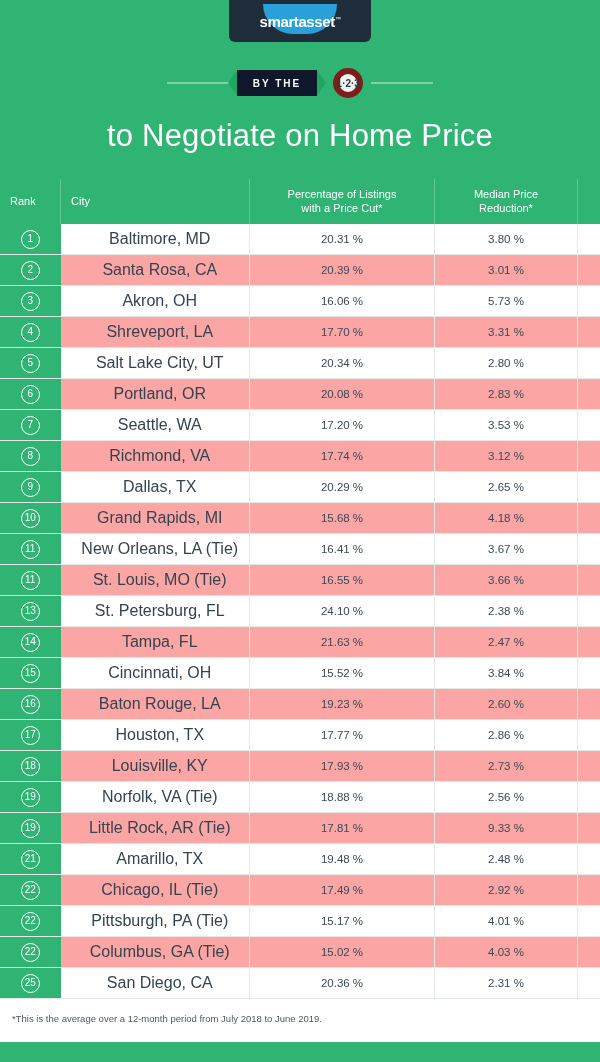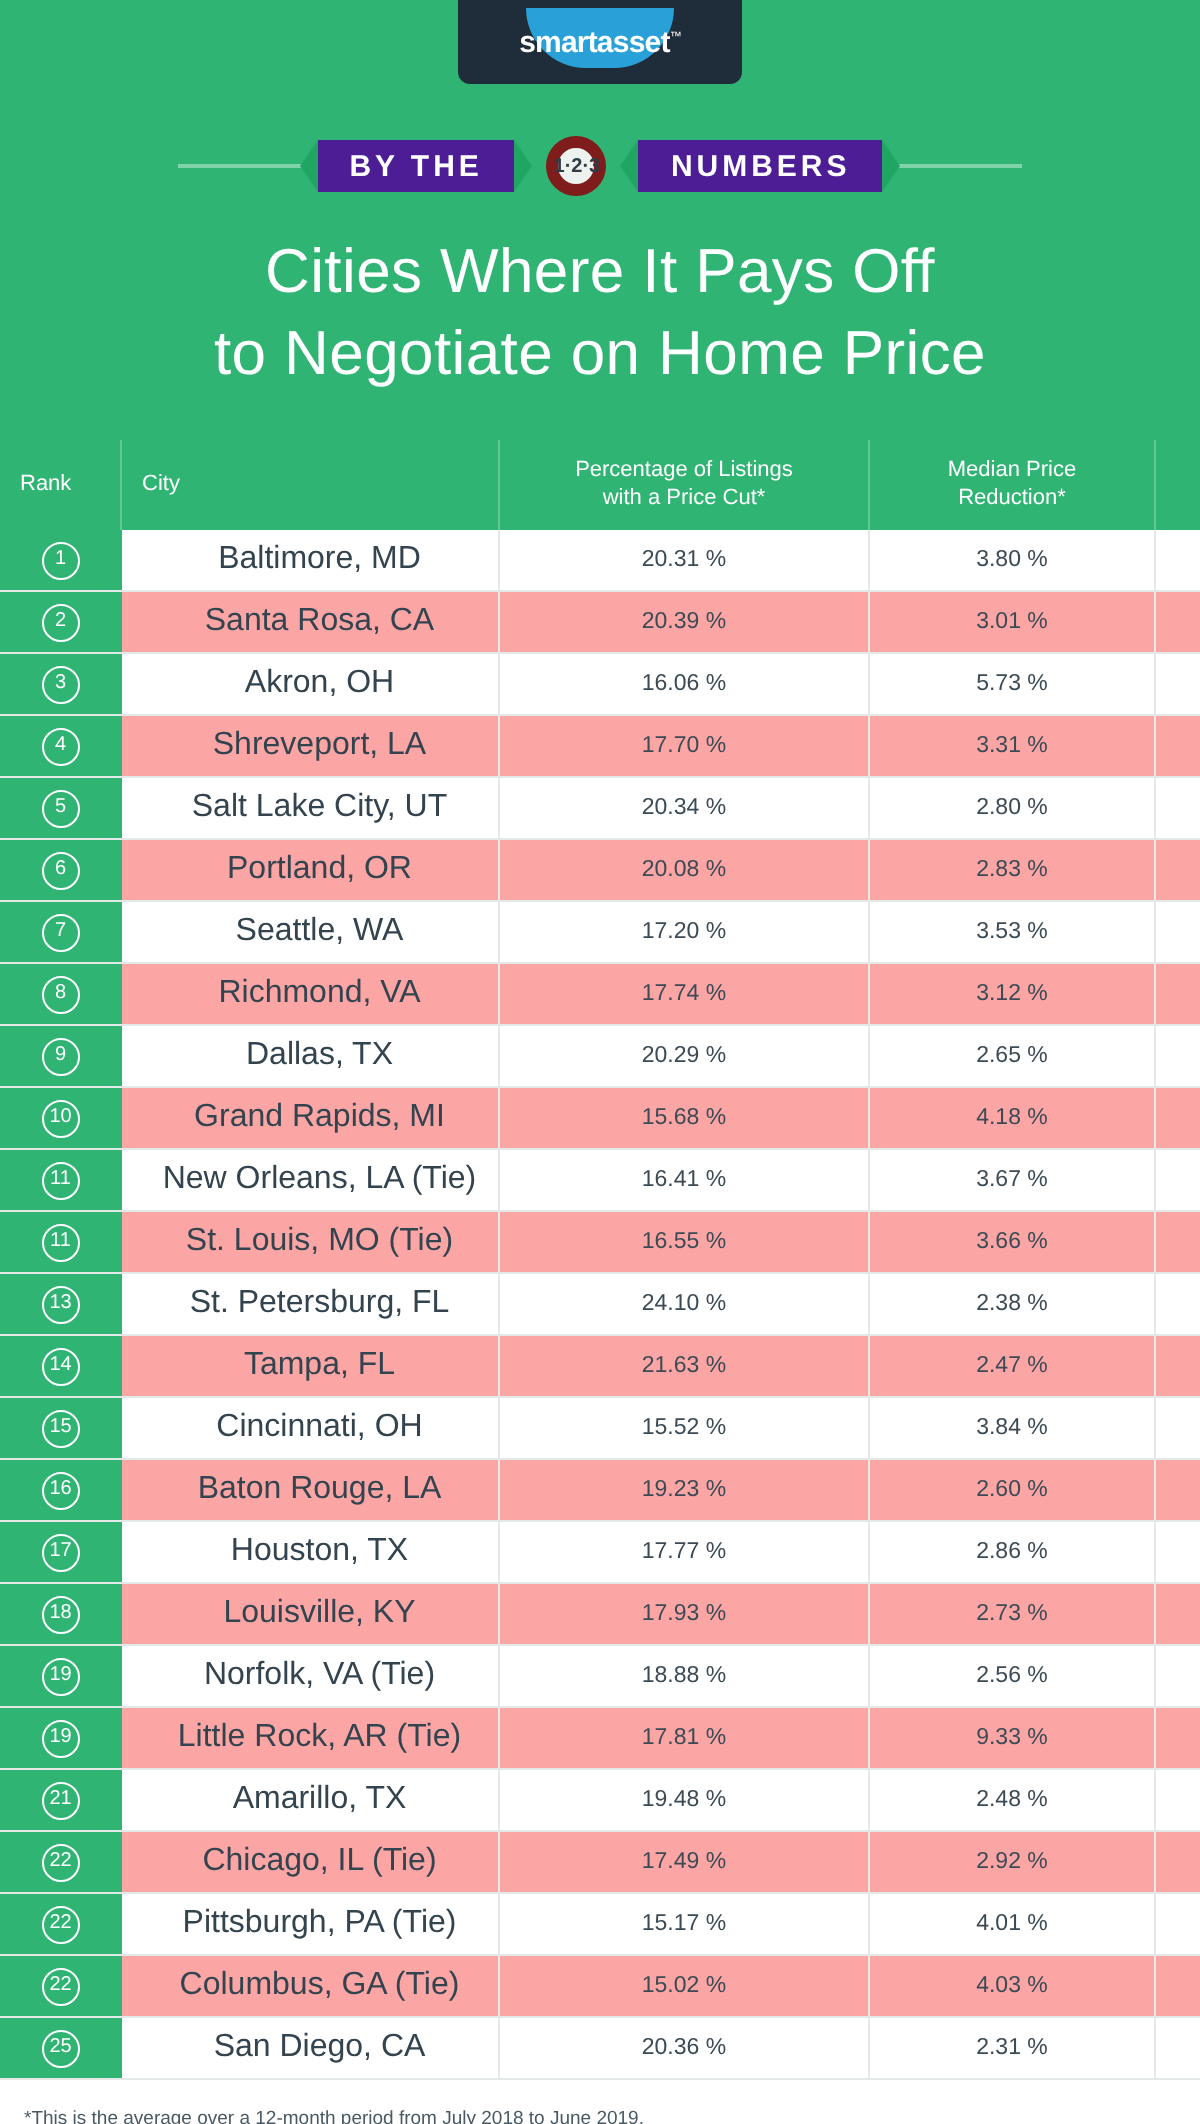--- a/index.html
+++ b/index.html
@@ -73,26 +73,26 @@
   }
   .ribbon-dash {
     width: 62px;
     height: 2px;
     background: #7fd3a7;
   }
   .ribbon {
     position: relative;
     display: flex;
     align-items: center;
-    background: #4c1d95;
+    background: #0f172a;
     height: 26px;
     padding: 0 16px;
     margin: 0 8px;
     color: #ffffff;
-    font-size: 15px;
+    font-size: 10px;
     font-weight: bold;
     letter-spacing: 2px;
   }
   .ribbon:before, .ribbon:after {
     content: "";
     position: absolute;
     top: 0;
     border-top: 13px solid transparent;
     border-bottom: 13px solid transparent;
   }
@@ -224,28 +224,24 @@
       <div class="logo-circle"></div>
       <div class="logo-text"><span>smartasset</span><span class="logo-tm">™</span></div>
     </div>
 
     <div class="ribbon-row">
       <div class="ribbon-dash"></div>
       <div class="ribbon">
         <span>BY THE</span>
       </div>
       <div class="ribbon-badge">1·2·3</div>
-      <div class="ribbon">
-        <span>NUMBERS</span>
-      </div>
       <div class="ribbon-dash"></div>
     </div>
 
     <h1 class="title">
-      <span>Cities Where It Pays Off</span>
       <span class="line2">to Negotiate on Home Price</span>
     </h1>
   </div>
 
   <table>
     <thead>
       <tr>
         <th class="rank-h">Rank</th>
         <th class="city-h">City</th>
         <th class="pct-h">

